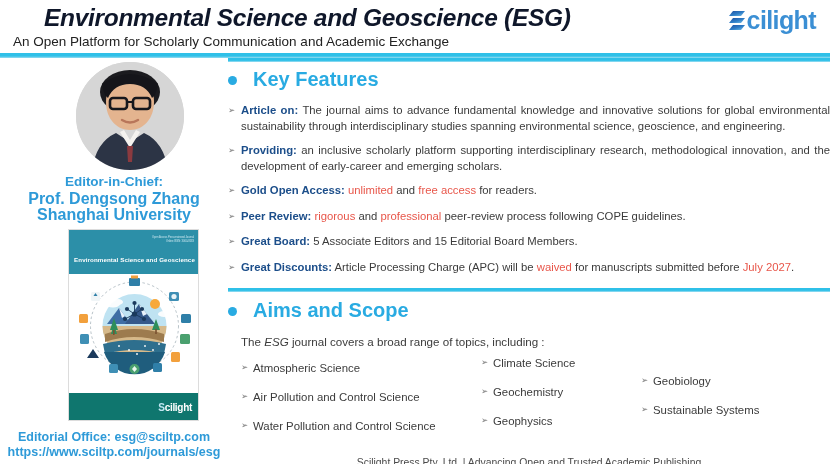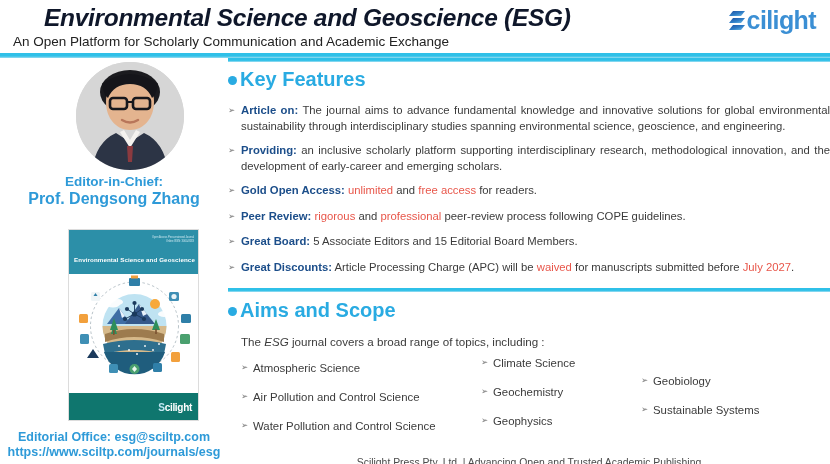--- a/index.html
+++ b/index.html
@@ -85,21 +85,21 @@
   .cover-brand .cb-s{color:#bfe6f2;}
 
   .office{
     position:absolute;left:0;top:430px;width:228px;text-align:center;
     color:#2e9ad8;font-weight:bold;font-size:12.5px;line-height:15px;
   }
 
   
   .rightcol{position:absolute;left:228px;top:58px;width:602px;}
   .sec-head{
-    display:flex;align-items:center;gap:3px;
+    display:flex;align-items:center;gap:16px;
     color:#29ABE2;font-size:20px;font-weight:bold;
   }
   .sec-dot{
     width:9px;height:9px;border-radius:50%;background:#29ABE2;display:inline-block;
     flex:0 0 auto;margin-top:2px;
   }
   .feat-list{margin:0;padding:0;list-style:none;}
   .feat{
     position:relative;padding-left:13px;
     font-size:11.3px;line-height:15.5px;color:#3b3b3b;text-align:justify;
@@ -175,20 +175,21 @@
         <path d="M46 58 Q54 63 62 58" fill="none" stroke="#b9765a" stroke-width="2.4" stroke-linecap="round"></path>
         <path d="M16 108 Q20 80 40 71 L54 80 L68 71 Q88 80 92 108 Z" fill="#2c3445"></path>
         <path d="M44 70 L54 86 L64 70 L60 68 L54 78 L48 68 Z" fill="#f4f2ef"></path>
         <path d="M51 84 L57 84 L56 100 L52 100 Z" fill="#8b3a3f"></path>
       </svg>
     </div>
 
     <div class="eic">
       <div>Editor-in-Chief:</div>
       <div class="l2">Prof.  Dengsong Zhang</div>
+      <div class="l2">Shanghai University</div>
     </div>
 
     <div class="cover">
       <div class="cover-top">
         <div class="cover-issn">
           <div>Open Access Peer-reviewed Journal</div>
           <div>Online ISSN: 3060-8583</div>
         </div>
         <div class="cover-title">Environmental Science and Geoscience</div>
       </div>

